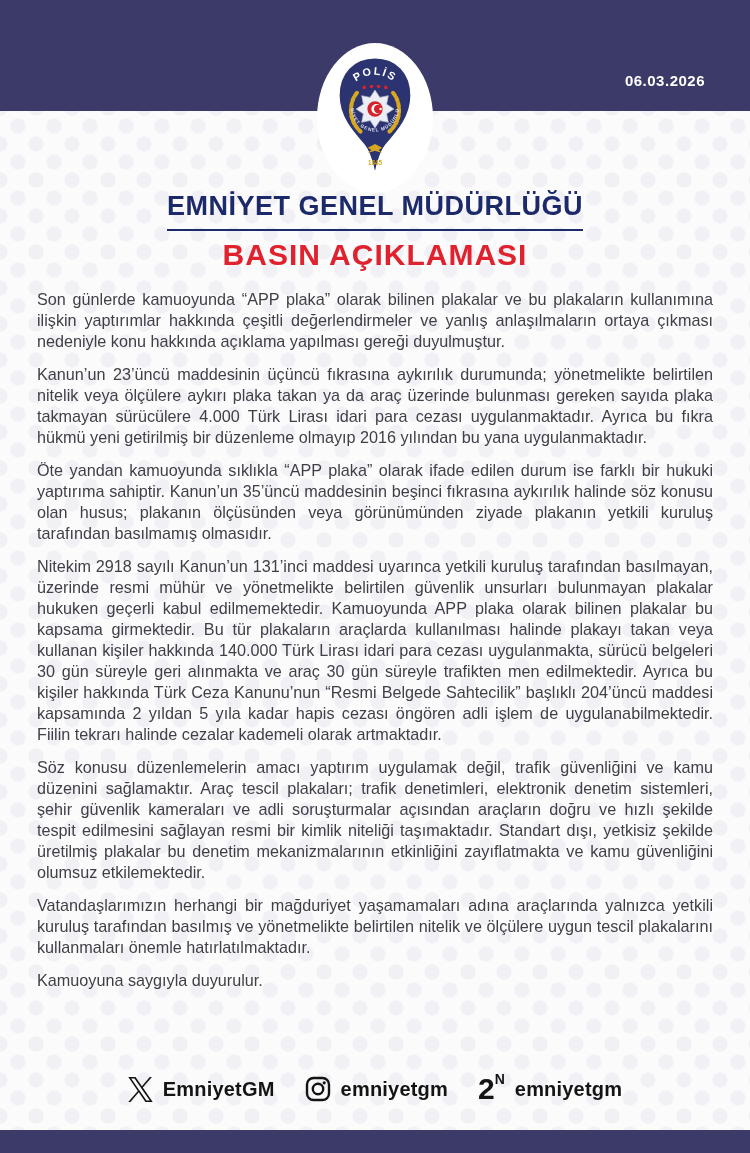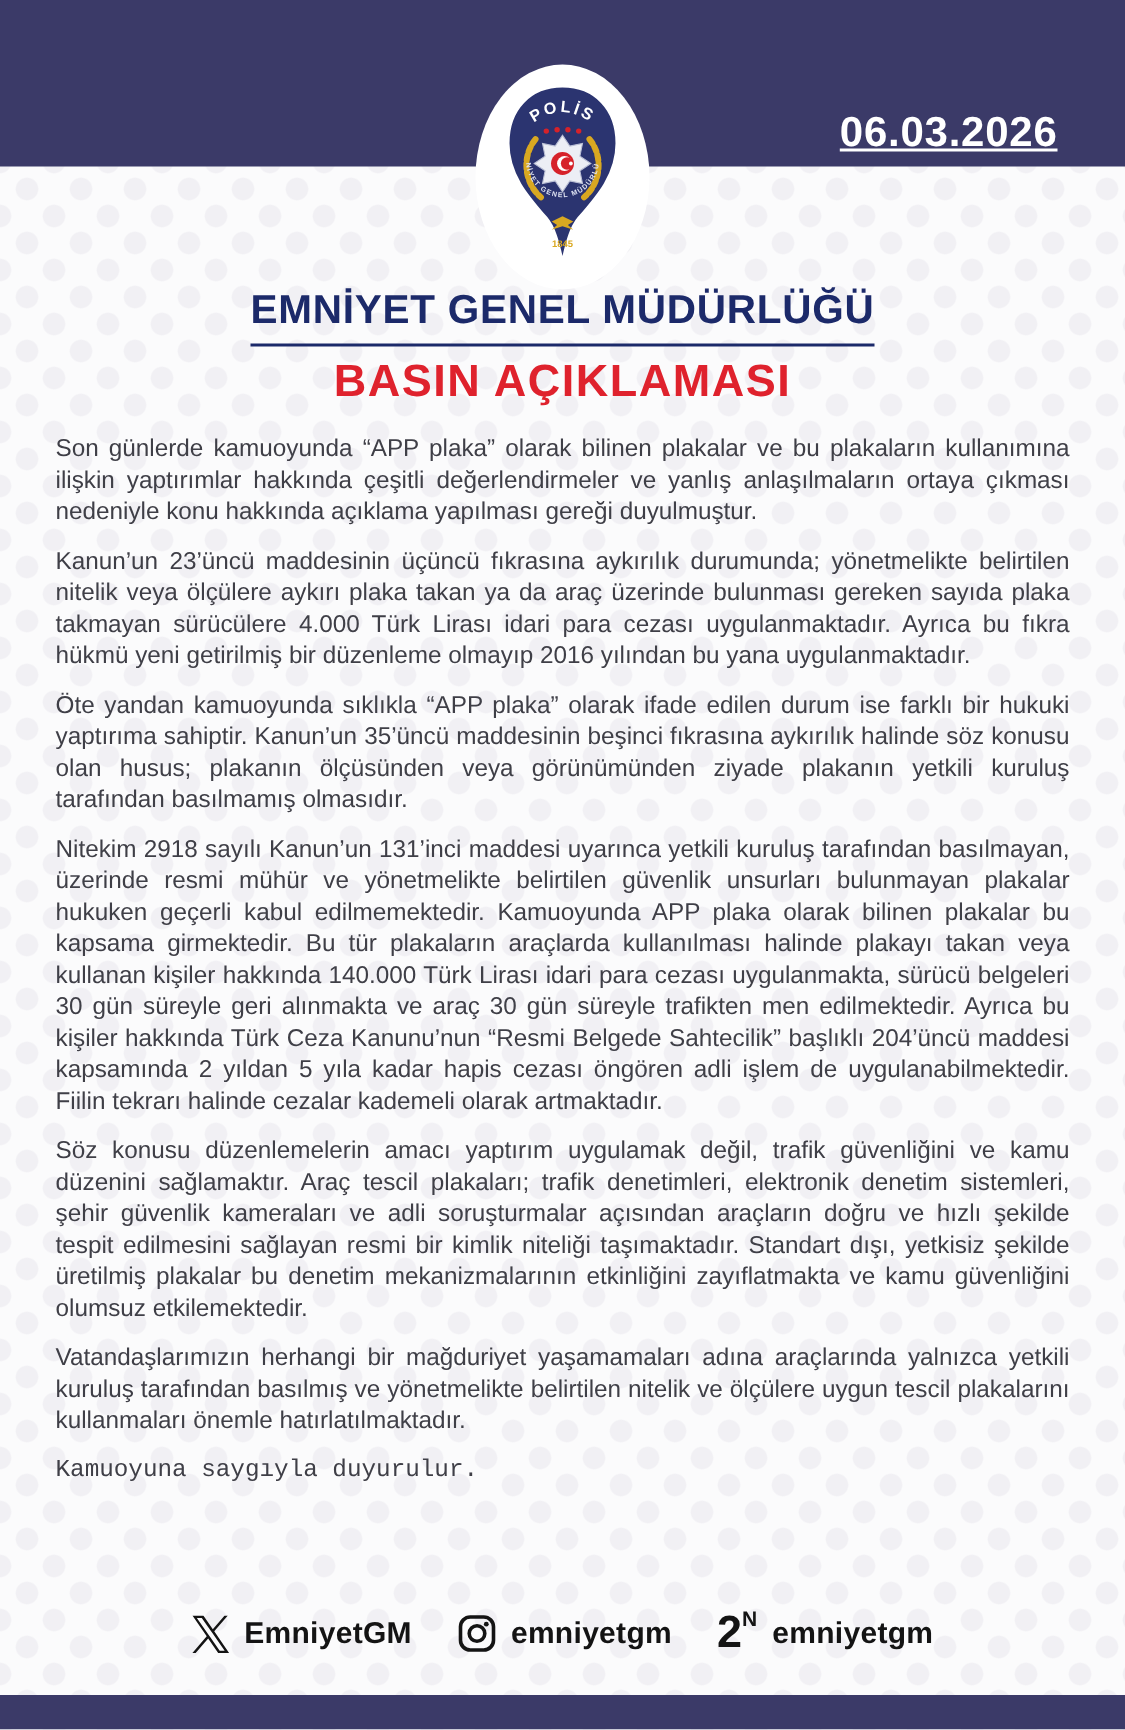--- a/index.html
+++ b/index.html
@@ -15,21 +15,21 @@
     background-size:36px 36px;
     background-position:0 0, 18px 18px;
   }
   
   .band-top{
     position:absolute;top:0;left:0;width:750px;height:111px;
     background:#3b3a68;
   }
   .date{
     position:absolute;top:72px;right:45px;
-    color:#ffffff;font-size:28px;font-weight:700;letter-spacing:.5px;text-decoration:underline;
+    color:#ffffff;font-size:15px;font-weight:700;letter-spacing:.5px;
   }
   
   .logo-blob{
     position:absolute;left:317px;top:43px;width:116px;height:150px;
     background:#ffffff;border-radius:50%;
     display:flex;align-items:center;justify-content:center;
   }
   .logo-blob svg{width:92px;height:126px;}
   
   .title-block{
@@ -48,21 +48,21 @@
     color:#df222d;
   }
   
   .body-text{
     position:absolute;top:289px;left:37px;right:37px;
     color:#3f3f47;
     font-size:16.2px;line-height:21px;
     text-align:justify;
   }
   .body-text p{margin:0 0 12px 0;}
-  .body-text p:last-child{margin-bottom:0;font-family:Liberation Mono, monospace;}
+  .body-text p:last-child{margin-bottom:0;}
   
   .social-row{
     position:absolute;top:1074px;left:0;width:750px;
     display:flex;justify-content:center;align-items:center;gap:30px;
   }
   .social-item{display:flex;align-items:center;gap:10px;}
   .social-item .handle{
     font-size:20px;font-weight:700;color:#141414;letter-spacing:.2px;
   }
   .x-icon svg{width:25px;height:25px;display:block;}

